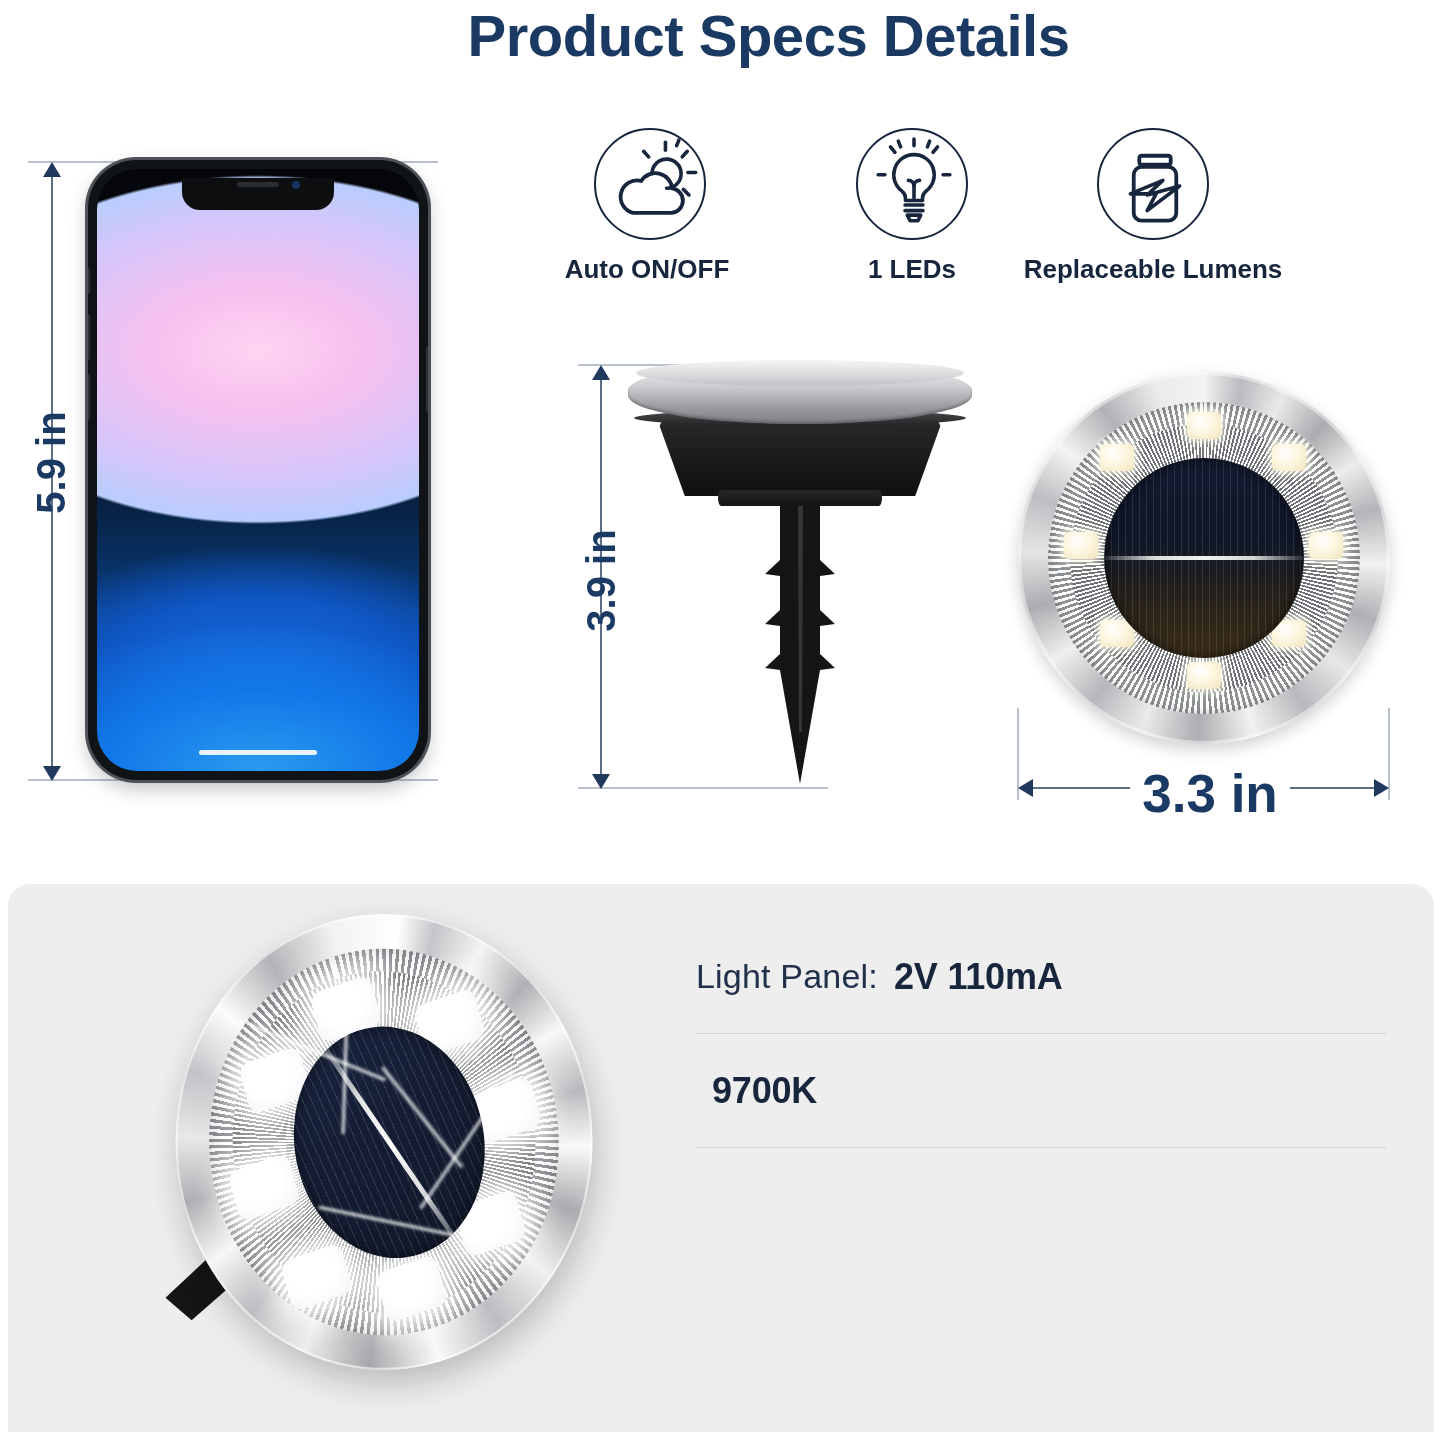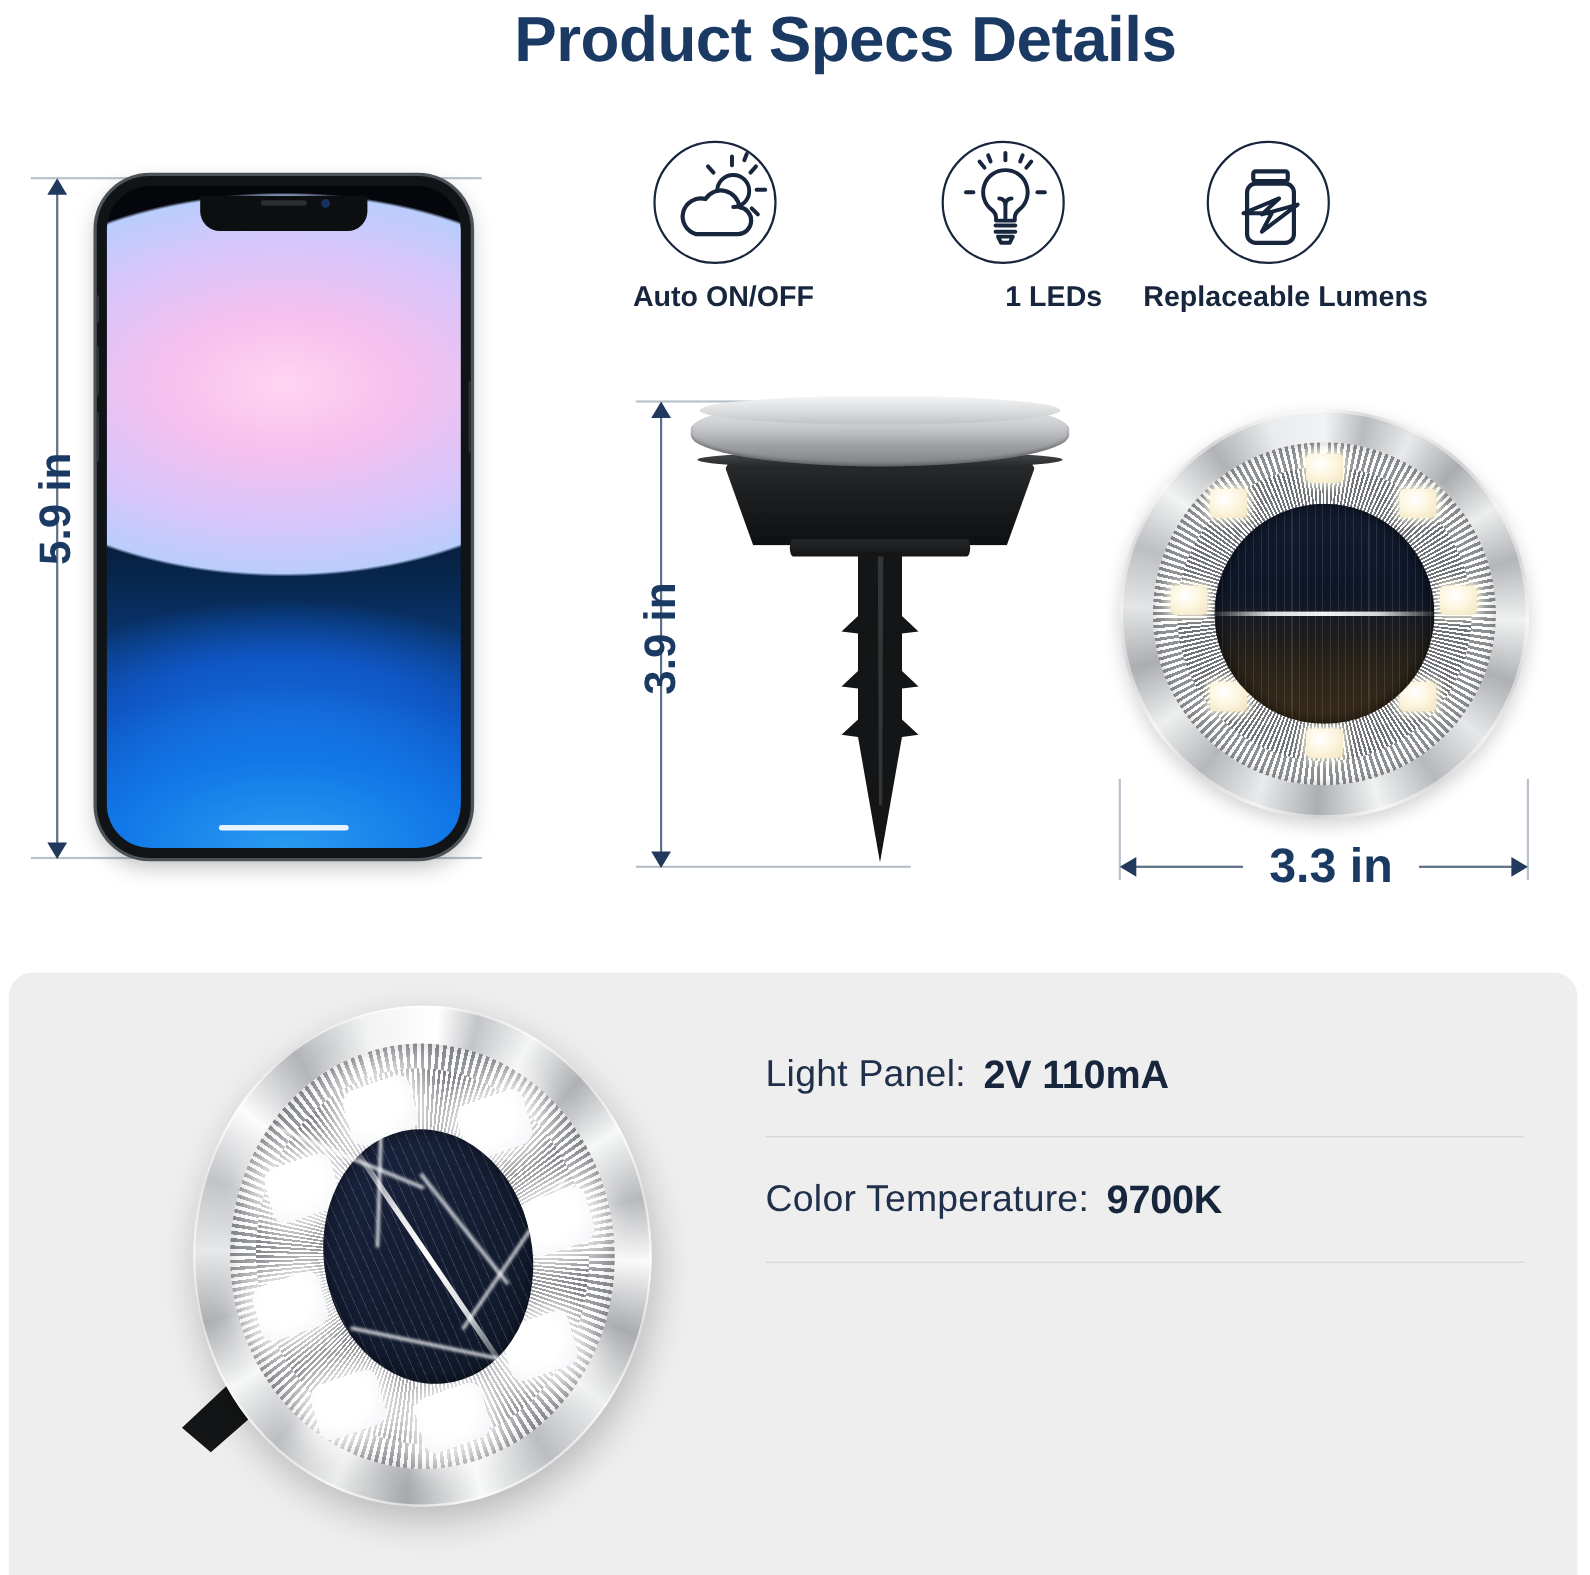--- a/index.html
+++ b/index.html
@@ -16,21 +16,21 @@
     position: absolute; top: 2px; left: 0; width: 1445px;
     text-align: center;
     font-size: 58px; font-weight: bold; letter-spacing: -0.5px;
     color: #1b3a63;
     font-family: "Liberation Sans", sans-serif;
     margin-left: 46px;
   }
 
   
   .features { position: absolute; top: 128px; left: 560px; width: 740px; height: 160px; }
-  .feature { position: absolute; text-align: right; }
+  .feature { position: absolute; text-align: center; }
   .feat-circle {
     width: 112px; height: 112px; border-radius: 50%;
     border: 2px solid #17263c;
     margin: 0 auto;
     position: relative;
   }
   .feat-label {
     margin-top: 14px;
     font-size: 26px; font-weight: bold; color: #17263c;
     white-space: nowrap;
@@ -367,21 +367,21 @@
     <div id="top-panel">
       <div id="top-panel-bus"></div>
     </div>
   </div>
 
   <div class="ext-line" style="left:1017px; top:708px; width:1.5px; height:92px;"></div>
   <div class="ext-line" style="left:1388px; top:708px; width:1.5px; height:92px;"></div>
   <div class="dim-axis" style="left:1024px; top:787px; width:358px; height:1.6px;"></div>
   <div class="arrow arrow-left" style="left:1018px; top:779px;"></div>
   <div class="arrow arrow-right" style="left:1374px; top:779px;"></div>
-  <div class="dim-label" style="left:1130px; top:763px; width:160px; text-align:center; font-size:44px; background:#ffffff;">3.3 in</div>
+  <div class="dim-label" style="left:1130px; top:763px; width:160px; text-align:center; font-size:53px; background:#ffffff;">3.3 in</div>
 
   <div id="spec-panel">
 
     <div id="hero-light">
       <div id="hero-spike">
         <svg viewBox="0 0 230 220" preserveAspectRatio="none">
           <path d="M196 6 L228 46 L150 132 L118 186 L96 150 L22 188 L2 160 L88 112 L126 44 Z" fill="#141516"></path>
         </svg>
       </div>
 
@@ -409,19 +409,18 @@
         <div class="hero-flare" style="left:252px; top:150px;  width:3px;  height:130px; transform:rotate(-22deg);"></div>
       </div>
     </div>
 
     <div id="spec-table">
       <div class="spec-row">
         <span class="spec-label">Light Panel:</span>
         <span class="spec-value">2V 110mA</span>
       </div>
       <div class="spec-row">
-        <span class="spec-label">Color Temperature:</span>
         <span class="spec-value">9700K</span>
       </div>
     </div>
   </div>
 
 </div>
 
 </body></html>

